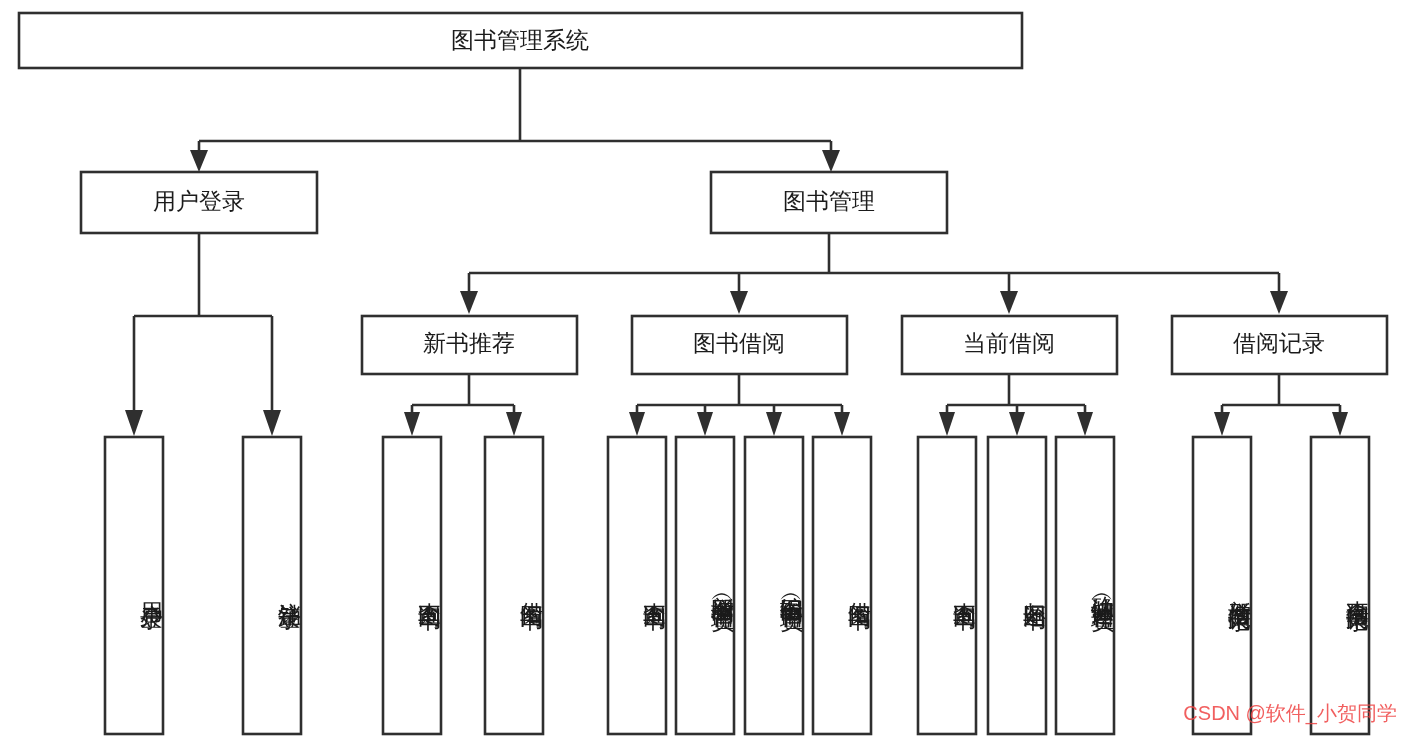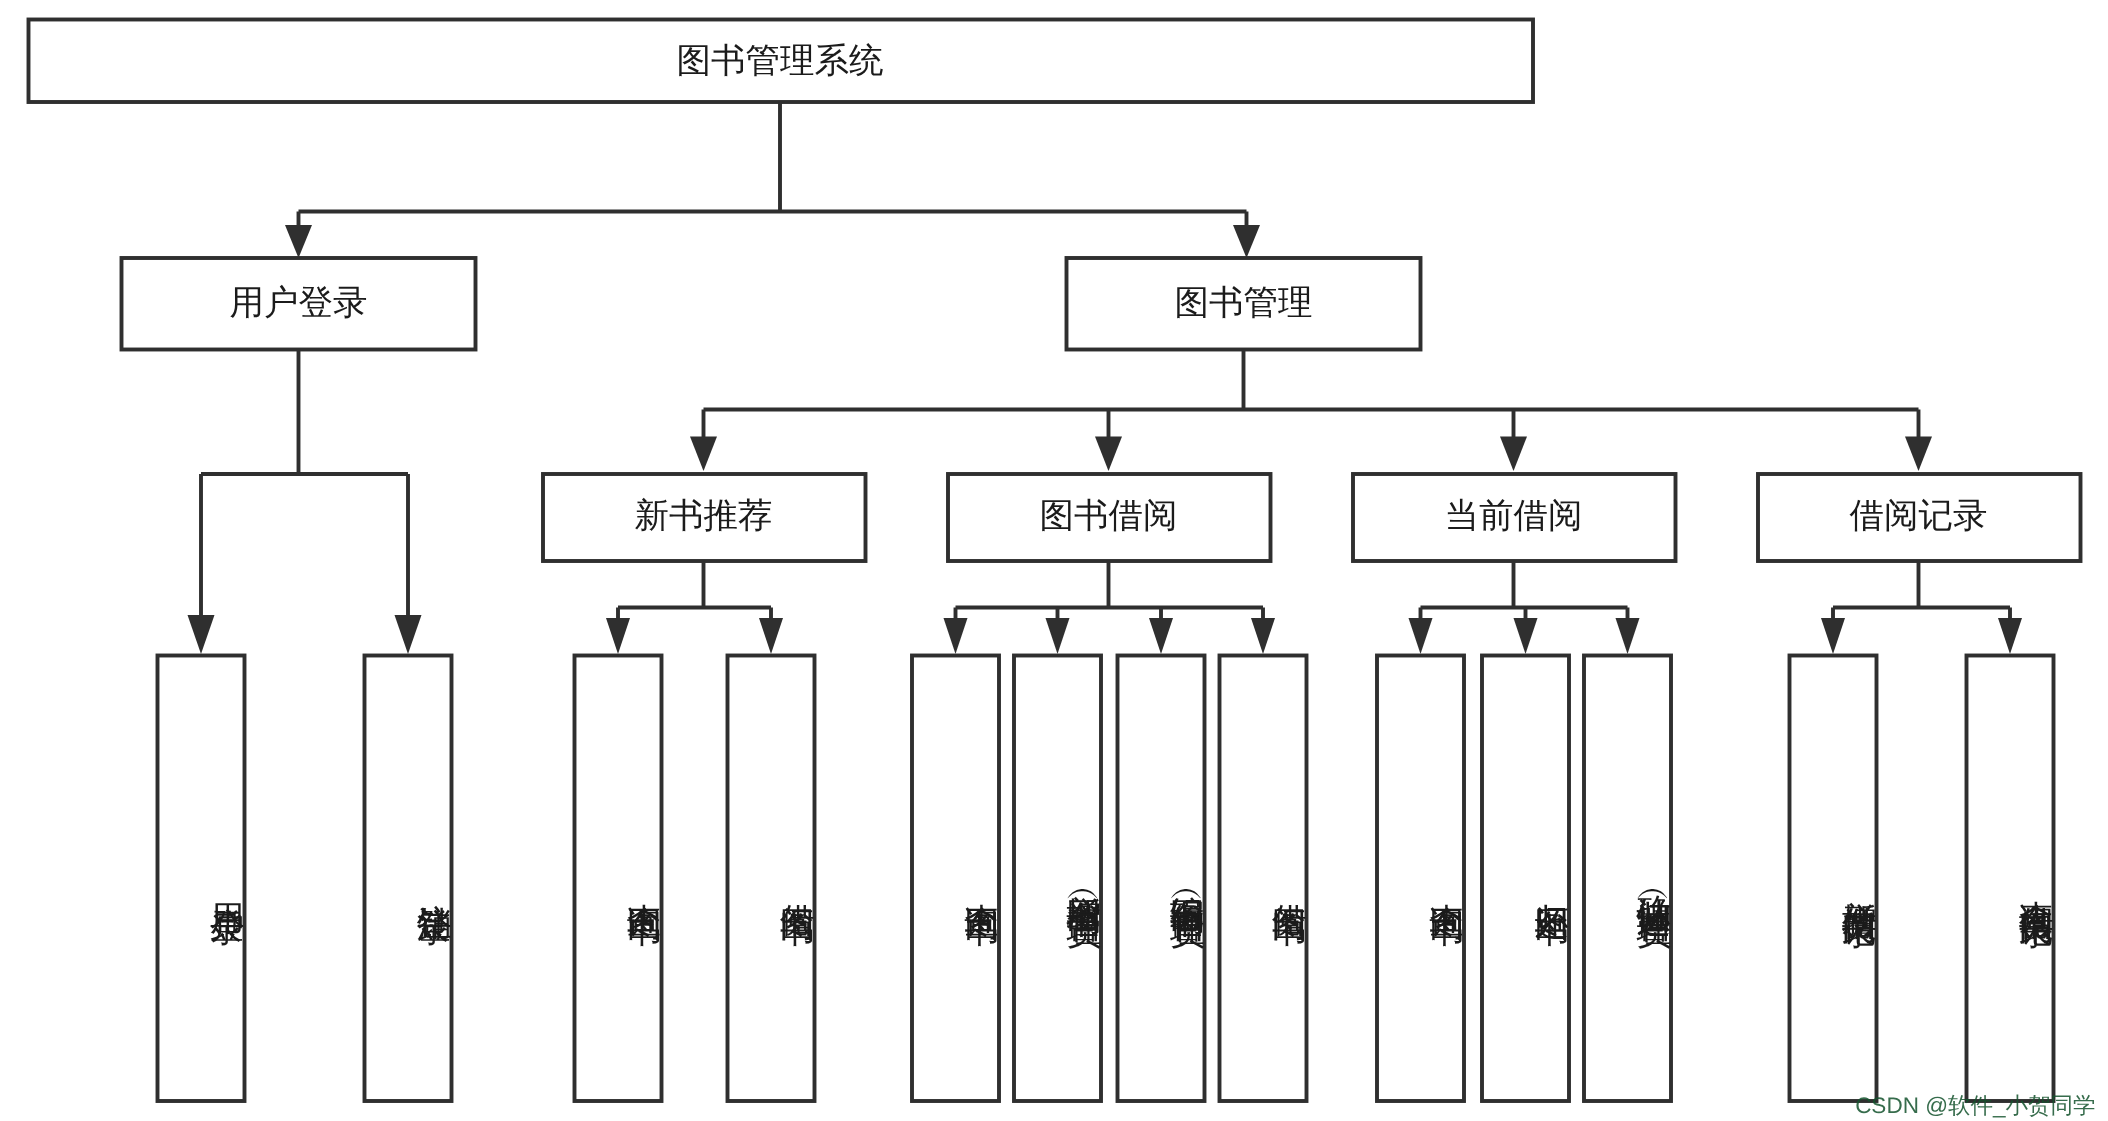--- a/index.html
+++ b/index.html
@@ -62,24 +62,24 @@
     text-align: center;
     display: flex;
     align-items: flex-start;
     justify-content: center;
     pointer-events: none;
     user-select: none;
   }
   .watermark {
     position: absolute;
     right: 8px;
-    bottom: 0;
-    font-family: "Liberation Sans", sans-serif;
-    font-size: 15px;
-    color: #14532d;
+    bottom: 20px;
+    font-family: "Liberation Sans", sans-serif;
+    font-size: 20px;
+    color: #ef4444;
     opacity: 0.85;
     white-space: nowrap;
     user-select: none;
   }
 </style>
 </head>
 <body>
 
 <div id="diagram-root">
 

